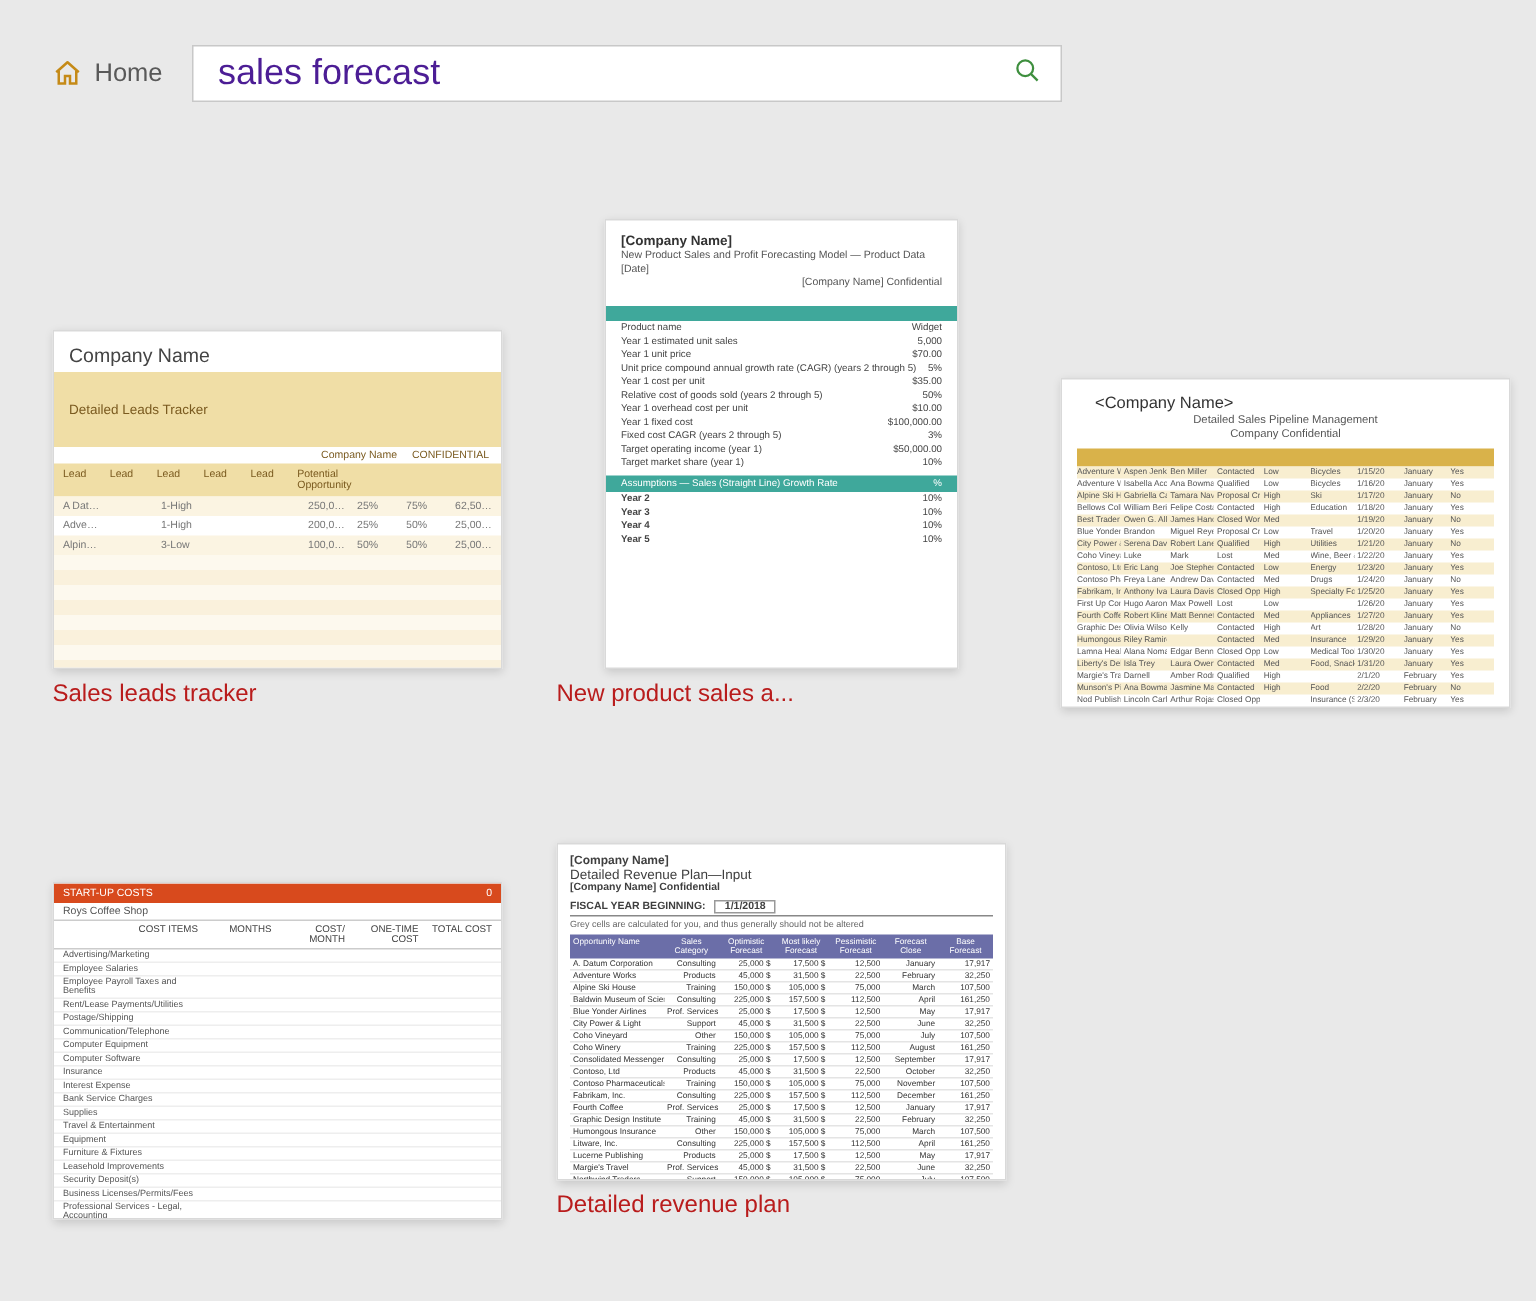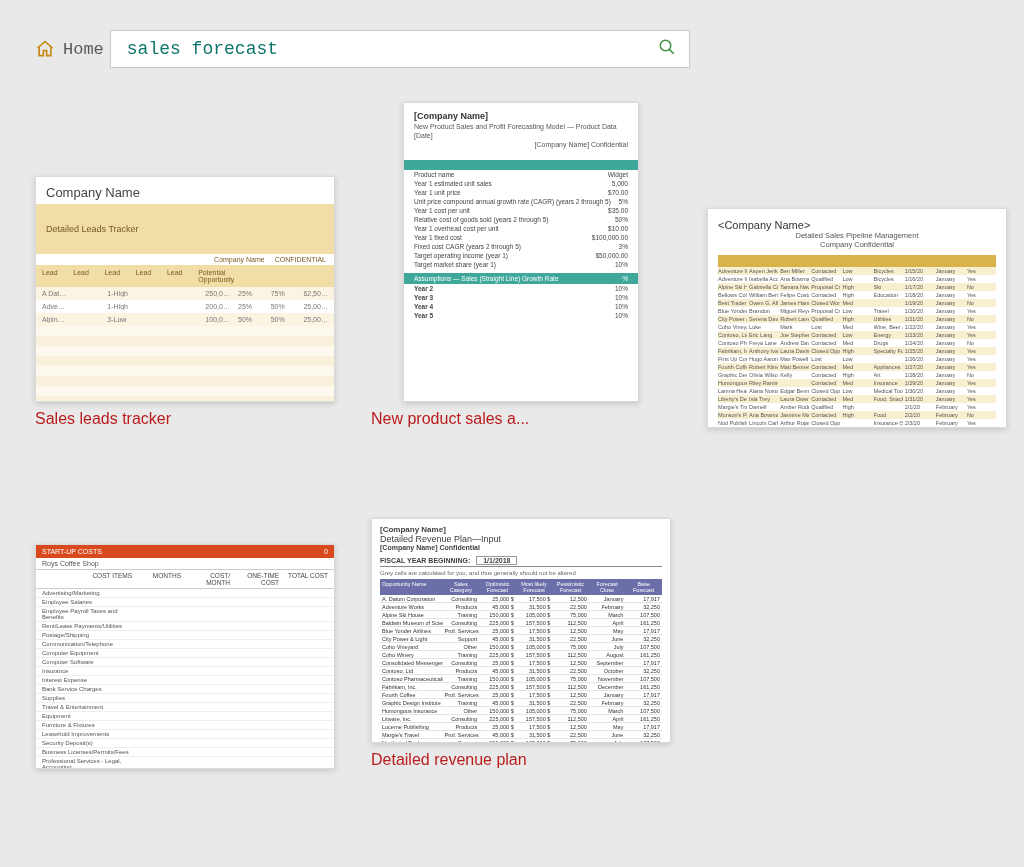--- a/index.html
+++ b/index.html
@@ -12,23 +12,22 @@
   }
   .page {
     width: 1024px;
     height: 867px;
     padding: 30px 35px;
     position: relative;
   }
   .topbar {
     display: flex;
     align-items: center;
-    gap: 6px;
-    margin-bottom: 34px;
-    font-family: Liberation Mono, monospace;
+    gap: 20px;
+    margin-bottom: 78px;
   }
   .home-link {
     display: flex;
     align-items: center;
     gap: 8px;
     cursor: pointer;
     color: #595959;
     font-size: 17px;
   }
   .home-icon svg { display: block; }
@@ -38,23 +37,23 @@
     background: #fff;
     border: 1px solid #c8c8c8;
     display: flex;
     align-items: center;
     padding: 0 10px 0 14px;
   }
   .search-input {
     flex: 1;
     border: none;
     outline: none;
-    font-size: 18px;
+    font-size: 24px;
     font-family: inherit;
-    color: #0f766e;
+    color: #4c1d95;
     background: transparent;
   }
   .search-btn {
     width: 24px;
     height: 24px;
     display: flex;
     align-items: center;
     justify-content: center;
     cursor: pointer;
   }
@@ -102,21 +101,21 @@
   .t2 .title { font-size:9px; font-weight:bold; color:#333; }
   .t2 .sub { font-size:7px; color:#555; margin-top:2px; }
   .t2 .teal { background:#3fa89b; height:10px; margin-top:4px; }
   .t2 .line { display:flex; justify-content:space-between; font-size:6.5px; color:#444; padding:1px 10px; }
   .t2 .line .lbl { flex:1; }
   .t2 .teal2 { background:#3fa89b; color:#fff; font-size:6.5px; padding:2px 10px; margin-top:4px; display:flex; justify-content:space-between;}
   .t2 .yrs .line .lbl{ font-weight:bold; }
 
   
   .t3 { width: 300px; height: 220px; padding:10px 10px 0; }
-  .t3 .h1 { font-size:11px; color:#333; }
+  .t3 .h1 { font-size:11px; color:#333;margin-left:12px; }
   .t3 .h2 { font-size:7.5px; color:#555;text-align:center; }
   .t3 .bar { background:#d9b24a; height:12px; margin-top:6px; }
   .t3 .tbl { font-size:5.5px; color:#555; margin-top:0; }
   .t3 .trow { display:flex; gap:2px; padding:1px 0; }
   .t3 .trow:nth-child(odd){ background:#f8eed0; }
   .t3 .trow span{ flex:1; overflow:hidden; white-space:nowrap; }
 
   
   .t4 { width:300px; height:225px; }
   .t4 .top { background:#d84a1d; color:#fff; font-size:7px; padding:3px 6px; display:flex; justify-content:space-between; }

